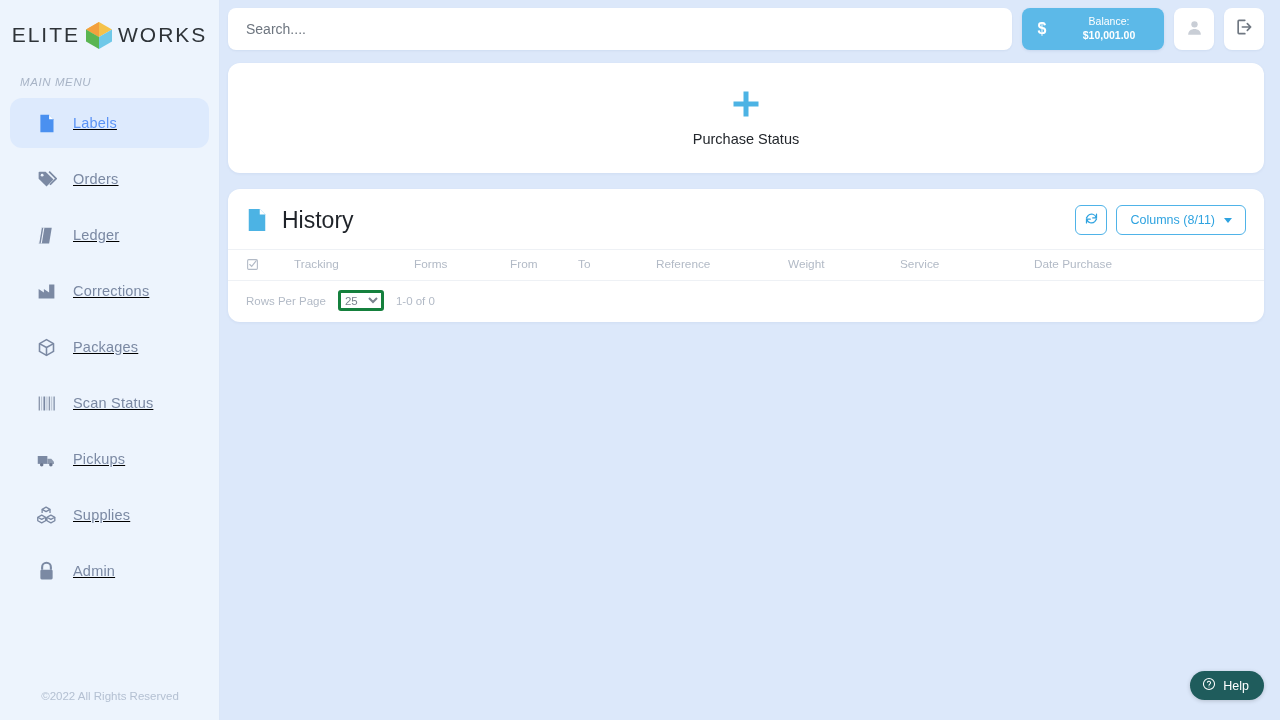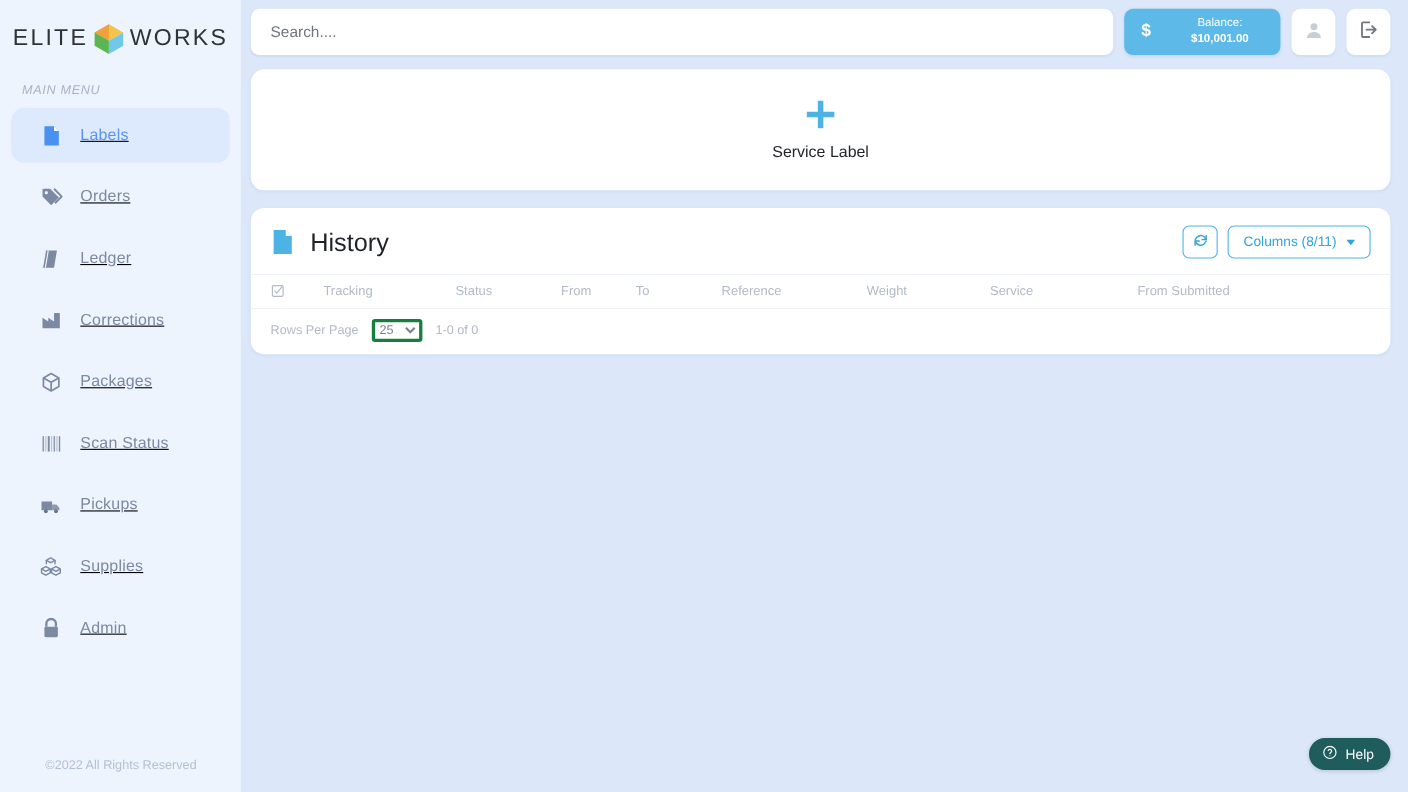--- a/index.html
+++ b/index.html
@@ -327,21 +327,21 @@
     </header>
 
     <div class="content">
 
       <div class="card purchase-card">
         <span>
           <svg class="plus-ico" viewBox="0 0 24 24">
             <path d="M10 2h4v8h8v4h-8v8h-4v-8H2v-4h8z" fill="#4cb3e4"></path>
           </svg>
         </span>
-        <span class="purchase-text">Service Label</span>
+        <span class="purchase-text">Purchase Status</span>
       </div>
 
       <div class="card history-card">
 
         <div class="history-head">
           <span>
             <svg class="hist-ico" viewBox="0 0 24 26">
                 <path d="M3 1h12l6 6v18H3z" fill="#4cb3e4"></path>
                 <path d="M15 1l6 6h-6z" fill="#ffffff"></path>
               </svg>
@@ -371,27 +371,27 @@
             <tr>
               <th class="th-check">
                 <span>
                   <svg class="check-ico" viewBox="0 0 24 24" fill="none" stroke="#b2bac6" stroke-width="2">
                     <rect x="3" y="3" width="18" height="18" rx="2"></rect>
                     <path d="M7 12l3.5 3.5L19 5" stroke-linecap="round"></path>
                   </svg>
                 </span>
               </th>
               <th style="width:120px">Tracking</th>
-              <th style="width:96px">Status</th>
+              <th style="width:96px">Forms</th>
               <th style="width:68px">From</th>
               <th style="width:78px">To</th>
               <th style="width:132px">Reference</th>
               <th style="width:112px">Weight</th>
               <th style="width:134px">Service</th>
-              <th>From Submitted</th>
+              <th>Date Purchase</th>
             </tr>
           </thead>
           <tbody></tbody>
         </table>
 
         <div class="pager">
           <span class="pager-label">Rows Per Page</span>
           <select class="rows-select">
             <option>25</option>
           </select>

